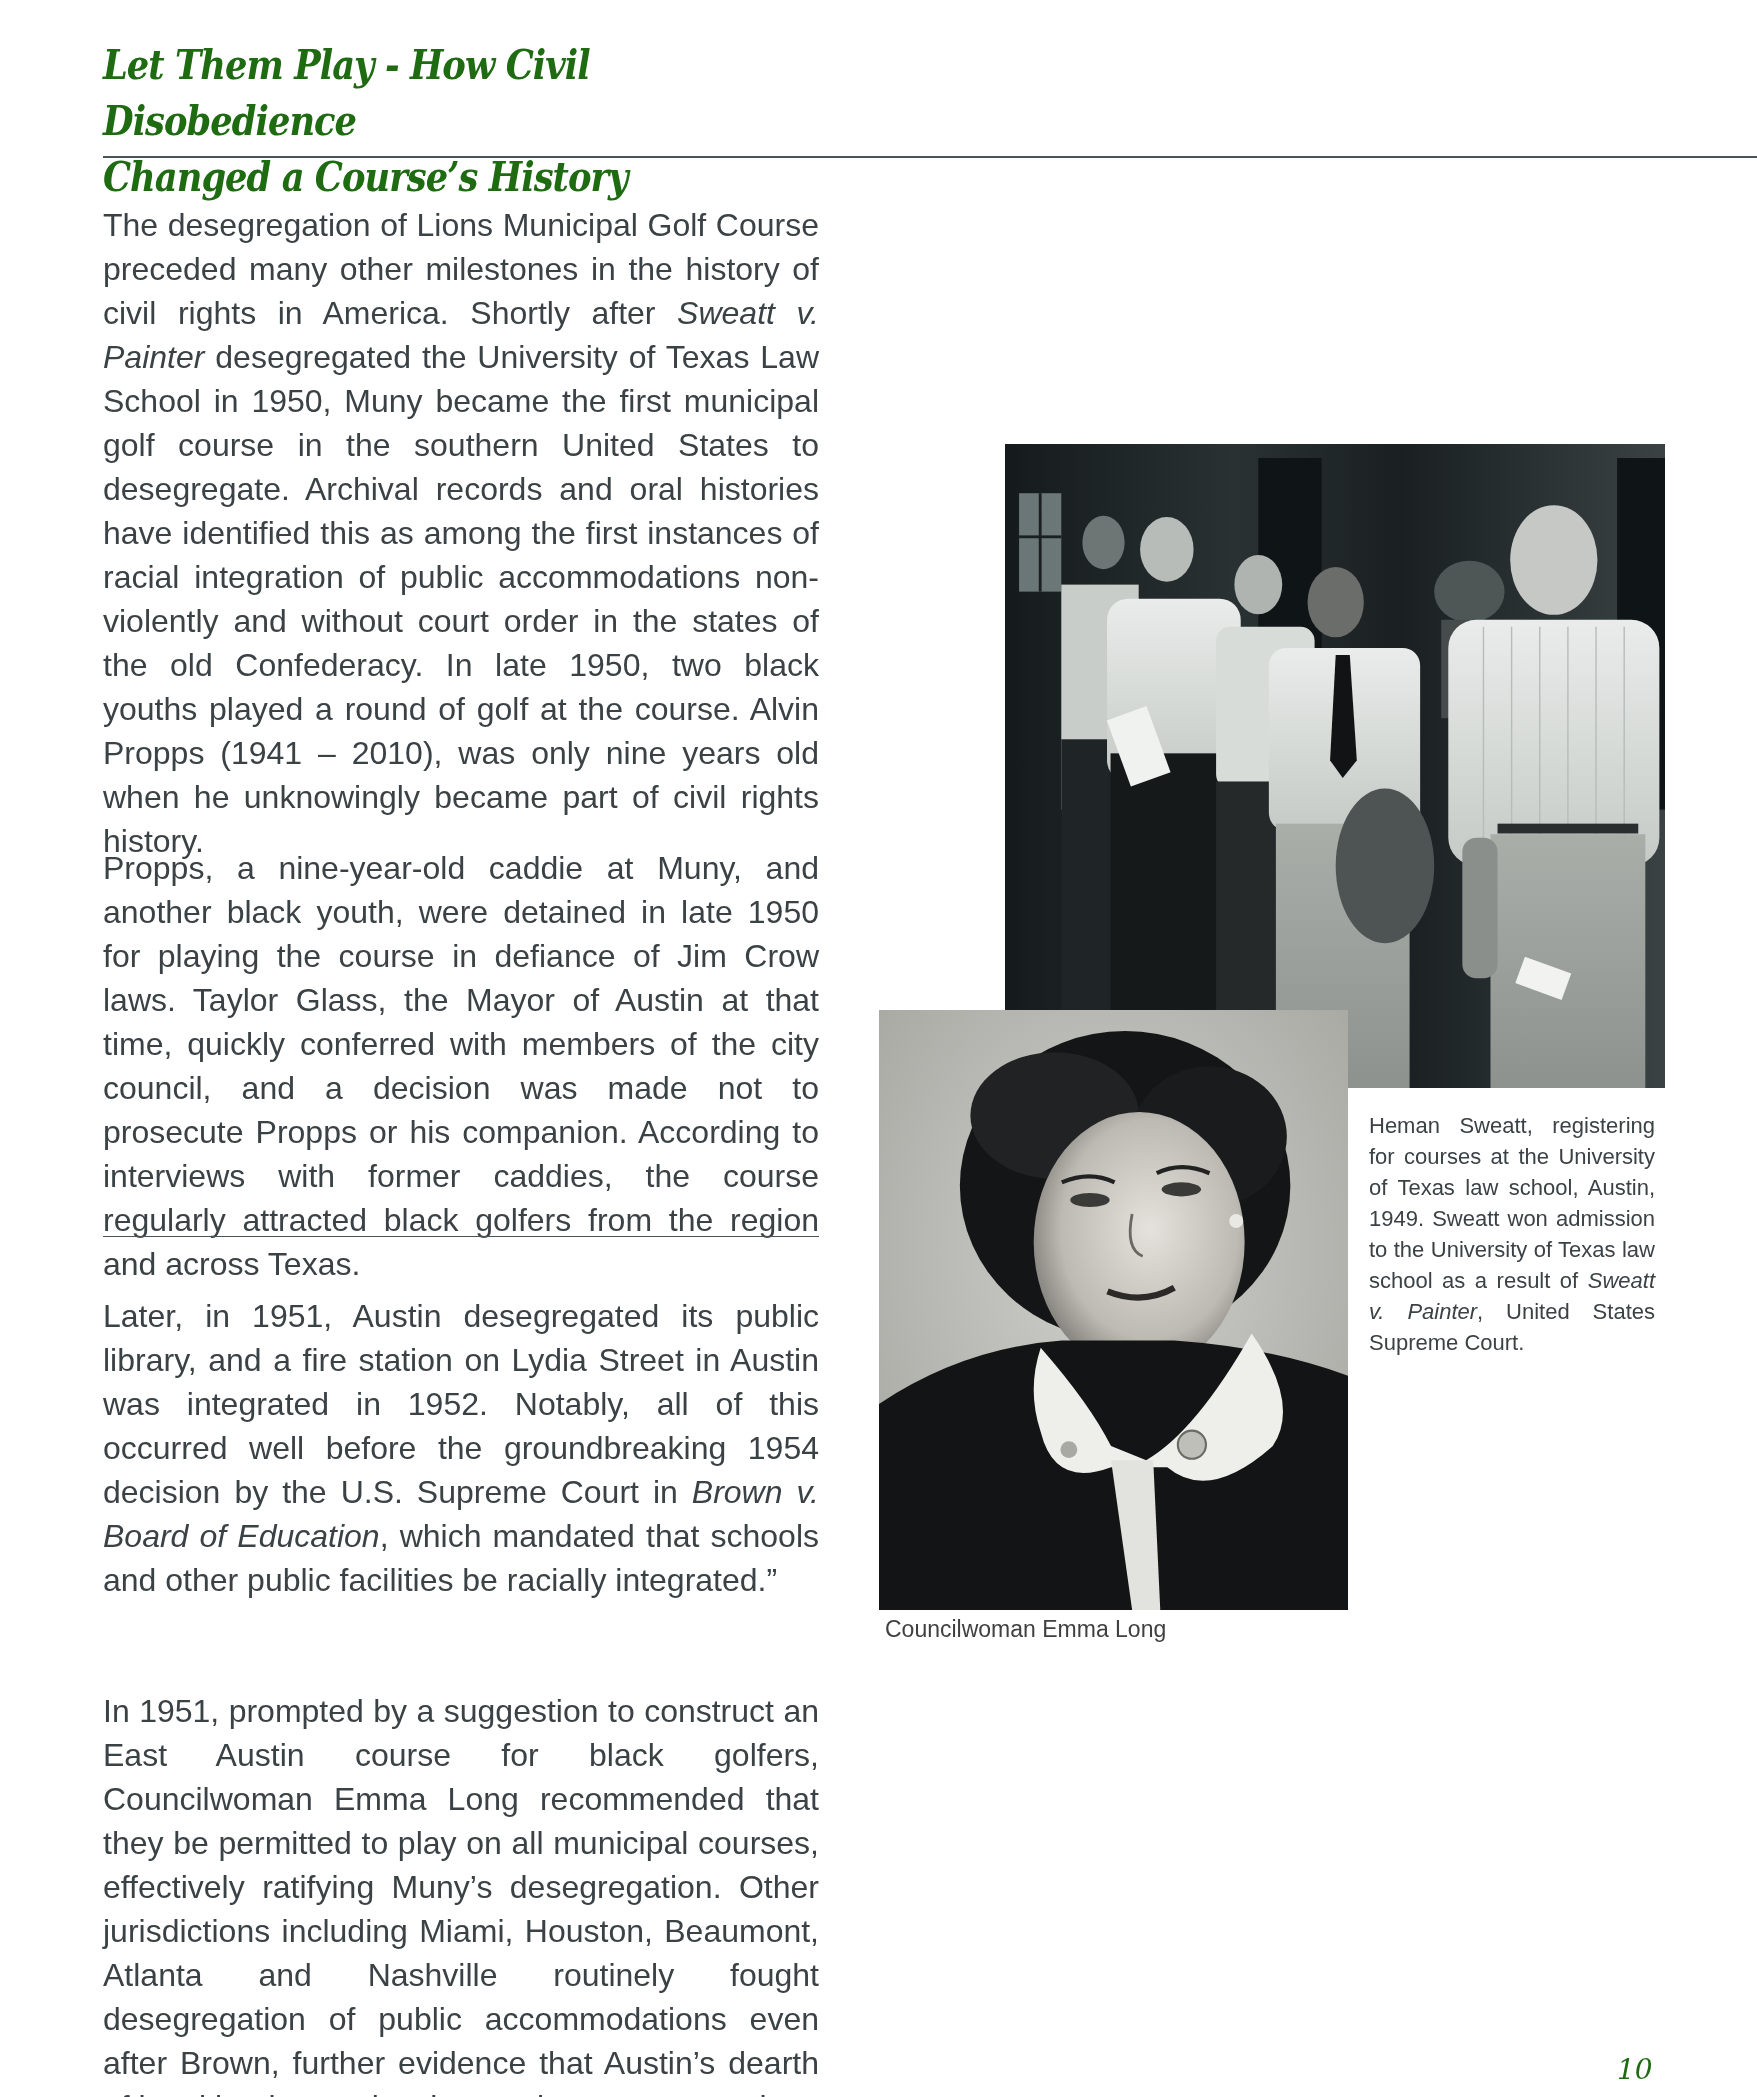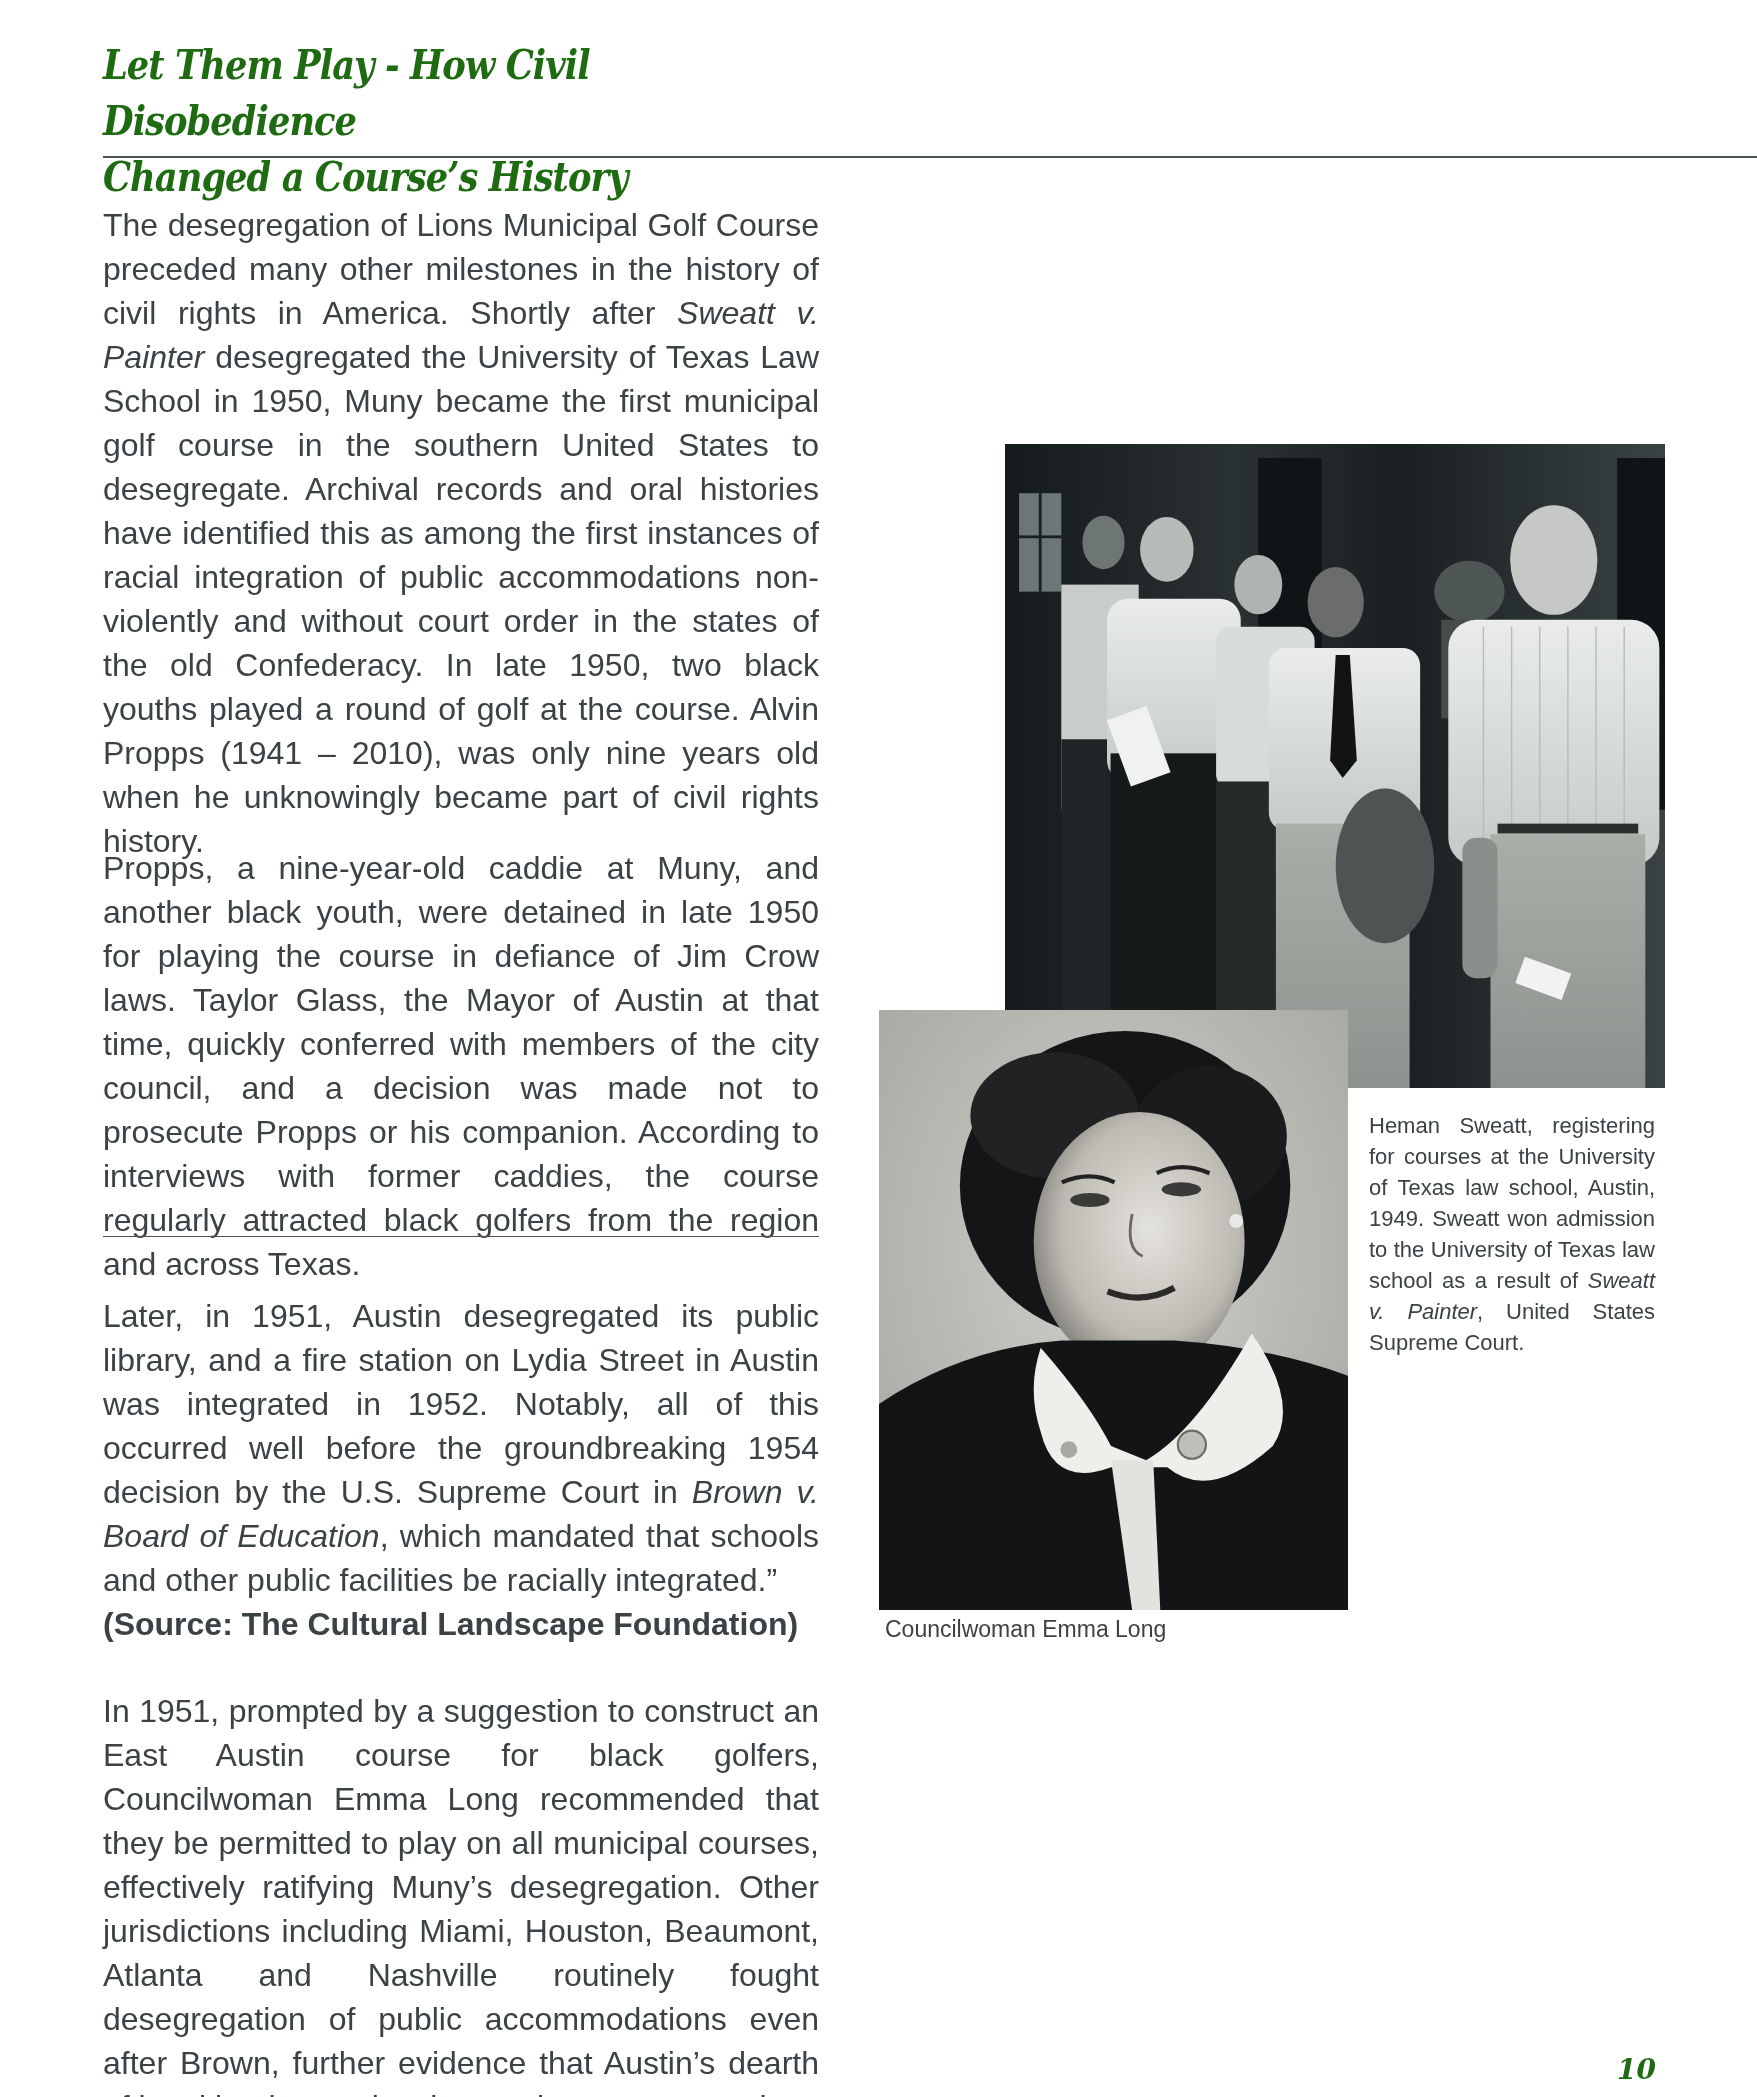--- a/index.html
+++ b/index.html
@@ -50,21 +50,21 @@
   .caption-sweatt em { font-style: italic; }
   .caption-long {
     position: absolute; left: 885px; top: 1614px;
     font-family: "Liberation Sans", "DejaVu Sans", sans-serif;
     font-size: 23px; line-height: 31px; color: #404040;
   }
 
   .page-number {
     position: absolute; left: 1617px; top: 2053px;
     font-family: "DejaVu Serif", "Liberation Serif", serif;
-    font-style: italic; font-weight: bold; font-size: 28px; color: #1e6b12;
+    font-style: italic; font-weight: normal; font-size: 28px; color: #1e6b12;
   }
 </style>
 </head>
 <body>
 
 <h1 class="title">
   <span>Let Them Play - How Civil Disobedience</span>
   <span>Changed a Course’s History</span>
 </h1>
 
@@ -75,21 +75,20 @@
 </div>
 
 <div class="body-col p2">
   <p>Propps, a nine-year-old caddie at Muny, and another black youth, were detained in late 1950 for playing the course in defiance of Jim Crow laws. Taylor Glass, the Mayor of Austin at that time, quickly conferred with members of the city council, and a decision was made not to prosecute Propps or his companion. According to interviews with former caddies, the course regularly attracted black golfers from the region and across Texas.</p>
 </div>
 
 <div class="rule-mid"></div>
 
 <div class="body-col p3">
   <p><span>Later, in 1951, Austin desegregated its public library, and a fire station on Lydia Street in Austin was integrated in 1952. Notably, all of this occurred well before the groundbreaking 1954 decision by the U.S. Supreme Court in </span><em>Brown v. Board of Education</em><span>, which mandated that schools and other public facilities be racially integrated.”</span></p>
-  <p class="source">(Source: The Cultural Landscape Foundation)</p>
 </div>
 
 <div class="body-col p4">
   <p>In 1951, prompted by a suggestion to construct an East Austin course for black golfers, Councilwoman Emma Long recommended that they be permitted to play on all municipal courses, effectively ratifying Muny’s desegregation. Other jurisdictions including Miami, Houston, Beaumont, Atlanta and Nashville routinely fought desegregation of public accommodations even after Brown, further evidence that Austin’s dearth of legal battles against integration was unusual.</p>
 </div>
 
 <div class="photo photo-sweatt" role="img" aria-label="Heman Sweatt registering for courses, 1950 (black and white photo)">
   <svg viewBox="0 0 938 916" preserveAspectRatio="none">
     <defs>
       <linearGradient id="bgS" x1="0" y1="0" x2="1" y2="0">

